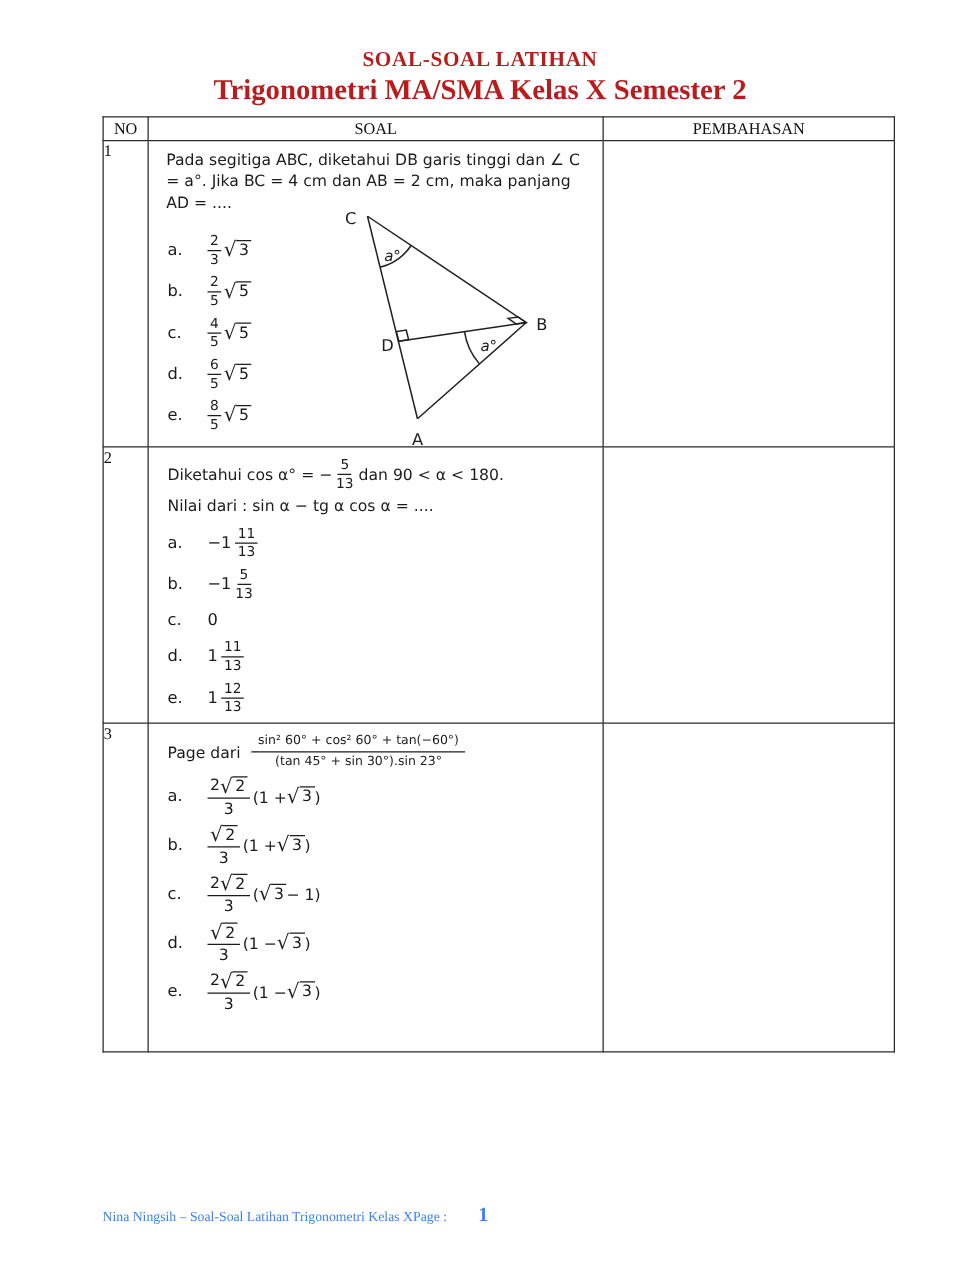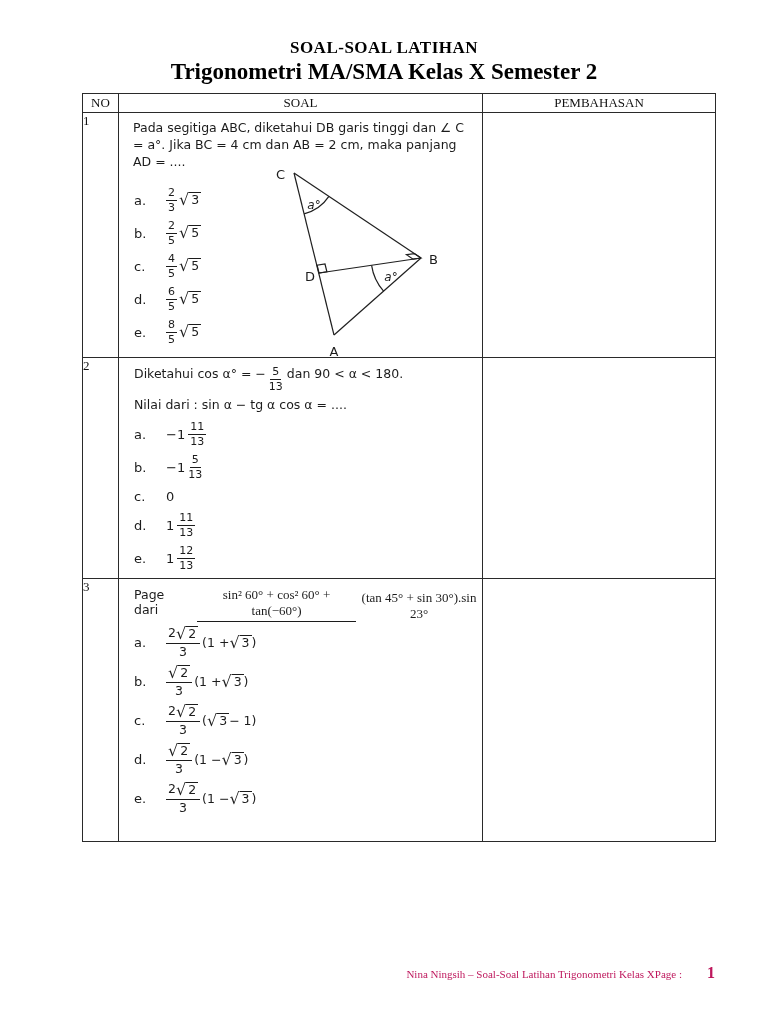--- a/index.html
+++ b/index.html
@@ -1,41 +1,41 @@
 <!DOCTYPE html>
 <html><head>
 <meta charset="utf-8">
 <style>
   * { margin:0; padding:0; box-sizing:border-box; }
   html,body { width:768px; height:1024px; background:#ffffff; }
   body { position:relative; font-family:"DejaVu Sans", sans-serif; color:#1c1c1c; overflow:hidden; }
 
   .heading { position:absolute; top:38px; left:0; width:768px; text-align:center;
-             font-family:"Liberation Serif", serif; color:#000000; }
+             font-family:"Liberation Serif", serif; color:#b91c1c; }
   .t1 { font-size:17px; font-weight:bold; letter-spacing:0.5px; }
   .t2 { font-size:23px; font-weight:bold; margin-top:1px; }
 
   table.ws { position:absolute; left:82px; top:93px; width:633px;
              border-collapse:collapse; table-layout:fixed; }
   table.ws col.c-no  { width:36px; }
   table.ws col.c-soal{ width:364px; }
   table.ws col.c-pem { width:233px; }
   table.ws th, table.ws td { border:1.6px solid #2a2a2a; padding:0; vertical-align:top; }
   tr.hrow th { height:19px; font-family:"Liberation Serif", serif; font-size:13px;
                font-weight:normal; text-align:center; vertical-align:middle; color:#111; }
   td.no { font-family:"Liberation Serif", serif; font-size:13px; padding:2px 0 0 7px; color:#111; }
   tr.r1 td { height:245px; }
   tr.r2 td { height:213px; }
   tr.r3 td { height:263px; }
   td.soal { position:relative; font-size:12.5px; }
 
   .stmt { padding:6px 12px 0 14px; line-height:17px; }
 
   
-  .mline { display:flex; align-items:flex-start; }
+  .mline { display:flex; align-items:center; }
   .frac { display:inline-flex; flex-direction:column; align-items:center;
           font-size:11px; line-height:1.05; text-align:center; }
   .frac .num { border-bottom:1.2px solid #1c1c1c; padding:0 2px 1px; }
   .frac .den { padding-top:1px; }
   .sq { display:inline-flex; align-items:flex-start; }
   .sq::before { content:"√"; font-size:16px; line-height:1; }
   .sq .rad { border-top:1.2px solid #1c1c1c; font-size:12.5px; line-height:1.15; padding:0 2px; }
 
   
   .opts1 { margin-top:17px; }
@@ -54,35 +54,35 @@
   .p2line1 { margin:8px 0 3px 15px; }
   .p2line1 .pre, .p2line1 .post { font-size:12.5px; }
   .p2line1 .frac { margin:0 4px 0 3px; }
   .p2line2 { margin:4px 0 8px 15px; font-size:12.5px; line-height:17px; }
   .opts2 .opt { display:flex; align-items:center; padding-left:15px; margin-bottom:7px; min-height:18px; }
   .opts2 .whole { font-size:13px; margin-right:3px; }
 
   
   .p3head { margin:8px 0 6px 15px; }
   .p3head .intro { font-size:12.5px; }
-  .bigfrac { display:inline-flex; flex-direction:row; align-items:center;
-             font-size:13px; line-height:1.2; margin-left:9px; text-align:center;font-family:Liberation Serif, serif; }
+  .bigfrac { display:inline-flex; flex-direction:column; align-items:center;
+             font-size:10px; line-height:1.2; margin-left:9px; text-align:center; }
   .bigfrac .num { border-bottom:1.3px solid #1c1c1c; padding:0 5px 2px; }
   .bigfrac .den { padding-top:2px; }
   .opts3 .opt { display:flex; align-items:center; padding-left:15px; margin-bottom:9px; height:30px; }
   .f3 { display:inline-flex; flex-direction:column; align-items:center; font-size:12.5px; line-height:1.1; }
   .f3 .num { display:inline-flex; align-items:flex-start; border-bottom:1.2px solid #1c1c1c; padding:0 2px 1px; }
   .f3 .num .coef { font-size:12.5px; }
   .f3 .den { padding-top:1px; }
   .expr { display:inline-flex; align-items:center; font-size:12.5px; margin-left:2px; }
 
   
   .footer { position:absolute; left:82px; top:964px; width:633px; display:flex;
-            justify-content:flex-end; align-items:baseline;
-            font-family:"Liberation Serif", serif; color:#be185d; }
+            justify-content:flex-start; align-items:baseline;
+            font-family:"Liberation Serif", serif; color:#3b82f6; }
   .f-left { font-size:11px; }
   .f-right { font-size:11px; display:flex; align-items:baseline;gap:21px; }
   .f-right .pnum { font-size:16px; font-weight:bold; margin-left:4px; }
 </style>
 </head>
 <body>
 
 <div class="heading">
   <div class="t1">SOAL-SOAL LATIHAN</div>
   <div class="t2">Trigonometri MA/SMA Kelas X Semester 2</div>

